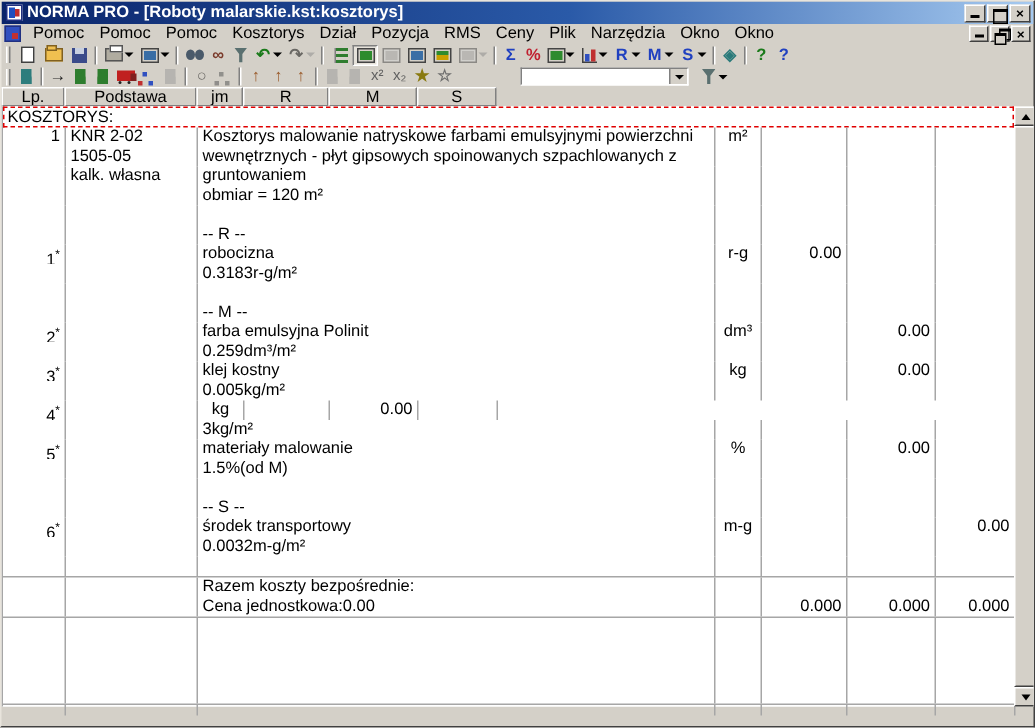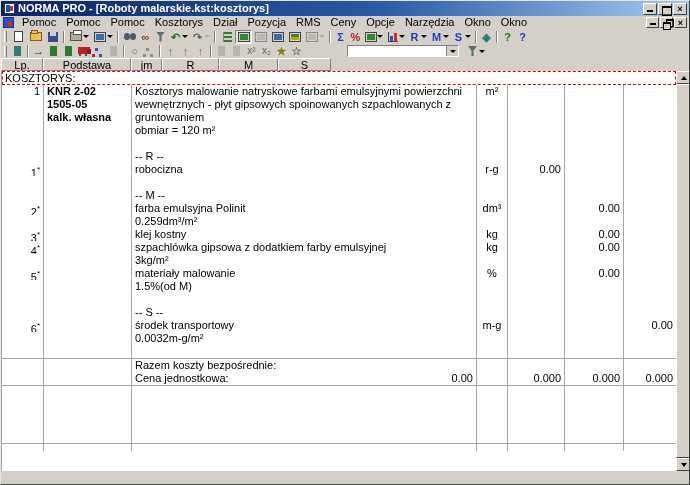--- a/index.html
+++ b/index.html
@@ -102,23 +102,23 @@
            border-top:1px solid #fff; border-left:1px solid #fff; overflow:hidden; flex:none; }
   .tbody { position:absolute; left:0; top:70px; width:690px; height:400px; background:#fff; }
   .tgrid { position:absolute; left:0; top:0; width:675px; height:400px; border-left:1px solid #a6a6a6; background:#fff; }
   .row-kosztorys { height:14px; border:1px dashed #e00000; font-size:11px; line-height:12px; padding-left:2px;
                    white-space:nowrap; background:#fff; }
   .trow { display:flex; height:13px; }
   .cell { height:100%; border-right:1px solid #a6a6a6; font-size:11px; line-height:13px;
           padding:0 3px; white-space:nowrap; overflow:hidden; flex:none; }
   .cell sup { font-size:8px; }
   .c-lp { width:42px; text-align:right; }
-  .c-podstawa { width:88px;font-weight:bold; }
+  .c-podstawa { width:88px; }
   .c-opis { width:345px; }
-  .c-opis.spread { display:flex; justify-content:space-between; }
+  .c-opis.spread { display:flex; }
   .c-jm { width:31px; text-align:center; }
   .c-r { width:57px; text-align:right; }
   .c-m { width:59px; text-align:right; }
   .c-s { width:53px; text-align:right; }
   #block-lines, #block-summary, #block-empty1 { border-bottom:1px solid #a6a6a6; }
 
   
   .vscroll { position:absolute; right:0; top:0; width:15px; height:400px; background:#f1f0ea; }
   .sbtn { position:absolute; left:0; width:15px; height:13px; background:#d4d0c8;
           border:1px solid; border-color:#fff #404040 #404040 #fff;
@@ -155,21 +155,21 @@
     <span class="doc-icon"></span>
     <span id="menu-items" style="display:flex;">
         <span class="menu-item">Pomoc</span>
         <span class="menu-item">Pomoc</span>
         <span class="menu-item">Pomoc</span>
         <span class="menu-item">Kosztorys</span>
         <span class="menu-item">Dział</span>
         <span class="menu-item">Pozycja</span>
         <span class="menu-item">RMS</span>
         <span class="menu-item">Ceny</span>
-        <span class="menu-item">Opcje</span>
+        <span class="menu-item">Plik</span>
         <span class="menu-item">Narzędzia</span>
         <span class="menu-item">Okno</span>
         <span class="menu-item">Okno</span>
       </span>
     <span class="menu-spacer"></span>
     <span class="winbtn mdibtn glyph-min"></span>
     <span class="winbtn mdibtn glyph-restore"></span>
     <span class="winbtn mdibtn">×</span>
   </div>
 
@@ -431,20 +431,29 @@
             <div class="cell c-podstawa"></div>
             <div class="cell c-opis"><span>robocizna</span></div>
             <div class="cell c-jm">r-g</div>
             <div class="cell c-r">0.00</div>
             <div class="cell c-m"></div>
             <div class="cell c-s"></div>
           </div>
           <div class="trow">
             <div class="cell c-lp"></div>
             <div class="cell c-podstawa"></div>
+            <div class="cell c-opis"><span>0.3183r-g/m²</span></div>
+            <div class="cell c-jm"></div>
+            <div class="cell c-r"></div>
+            <div class="cell c-m"></div>
+            <div class="cell c-s"></div>
+          </div>
+          <div class="trow">
+            <div class="cell c-lp"></div>
+            <div class="cell c-podstawa"></div>
             <div class="cell c-opis"><span></span></div>
             <div class="cell c-jm"></div>
             <div class="cell c-r"></div>
             <div class="cell c-m"></div>
             <div class="cell c-s"></div>
           </div>
           <div class="trow">
             <div class="cell c-lp"></div>
             <div class="cell c-podstawa"></div>
             <div class="cell c-opis"><span>-- M --</span></div>
@@ -474,23 +483,31 @@
           <div class="trow">
             <div class="cell c-lp">3<sup>*</sup></div>
             <div class="cell c-podstawa"></div>
             <div class="cell c-opis"><span>klej kostny</span></div>
             <div class="cell c-jm">kg</div>
             <div class="cell c-r"></div>
             <div class="cell c-m">0.00</div>
             <div class="cell c-s"></div>
           </div>
           <div class="trow">
+            <div class="cell c-lp"></div>
+            <div class="cell c-podstawa"></div>
+            <div class="cell c-opis"><span>0.005kg/m²</span></div>
+            <div class="cell c-jm"></div>
+            <div class="cell c-r"></div>
+            <div class="cell c-m"></div>
+            <div class="cell c-s"></div>
+          </div>
+          <div class="trow">
             <div class="cell c-lp">4<sup>*</sup></div>
             <div class="cell c-podstawa"></div>
-            <div class="cell c-opis"><span>szpachlówka gipsowa z dodatkiem farby emulsyjnej</span></div>
             <div class="cell c-jm">kg</div>
             <div class="cell c-r"></div>
             <div class="cell c-m">0.00</div>
             <div class="cell c-s"></div>
           </div>
           <div class="trow">
             <div class="cell c-lp"></div>
             <div class="cell c-podstawa"></div>
             <div class="cell c-opis"><span>3kg/m²</span></div>
             <div class="cell c-jm"></div>

